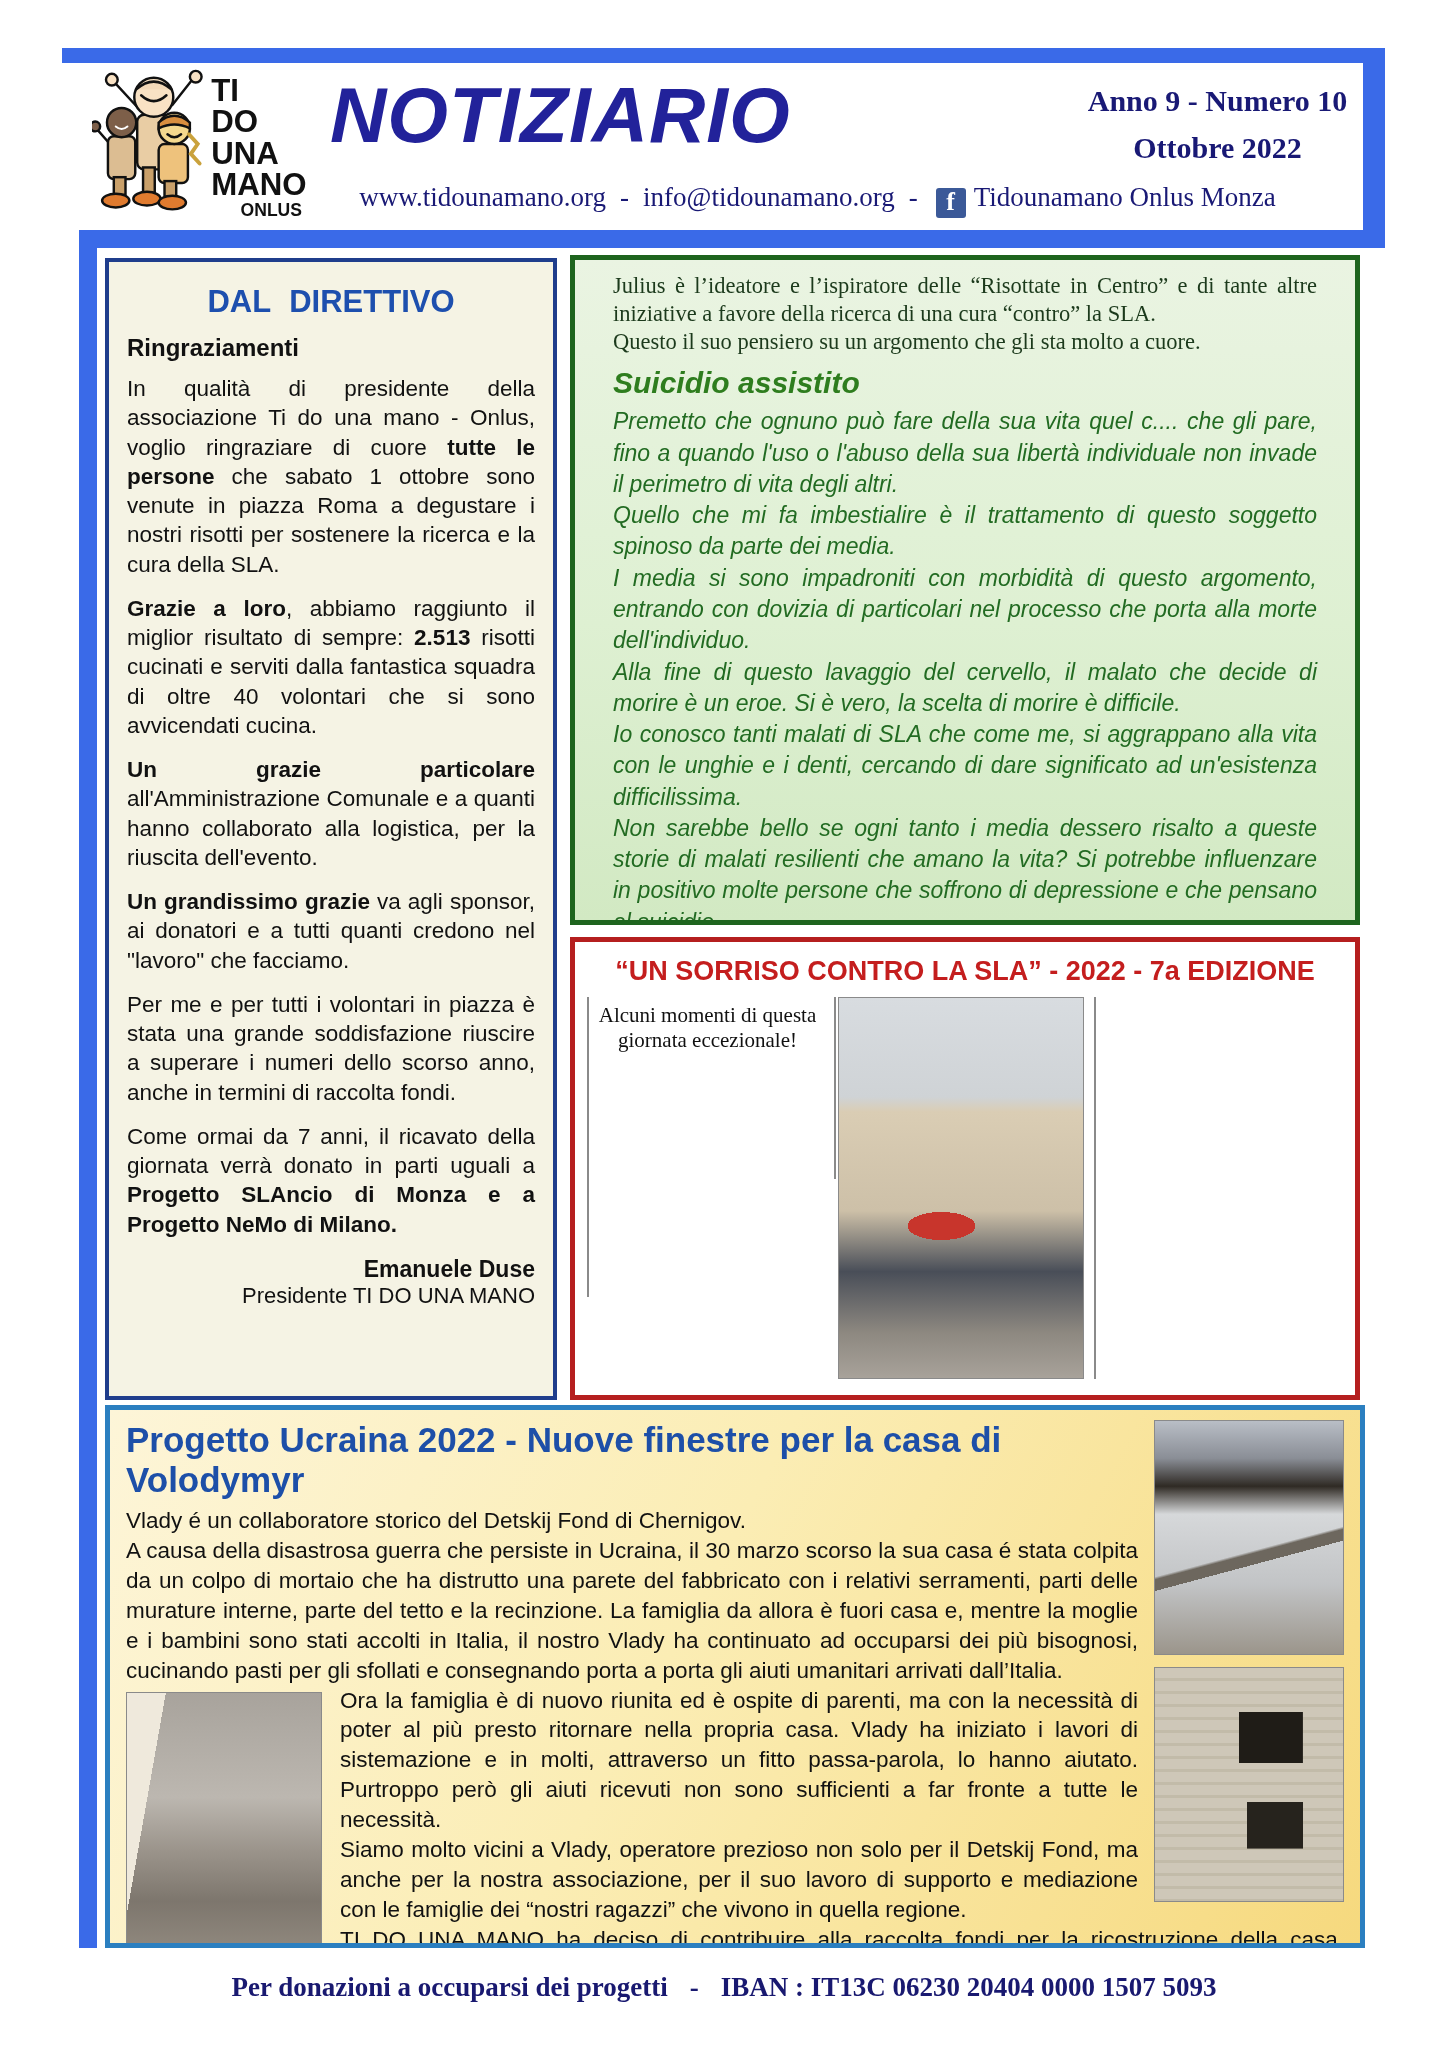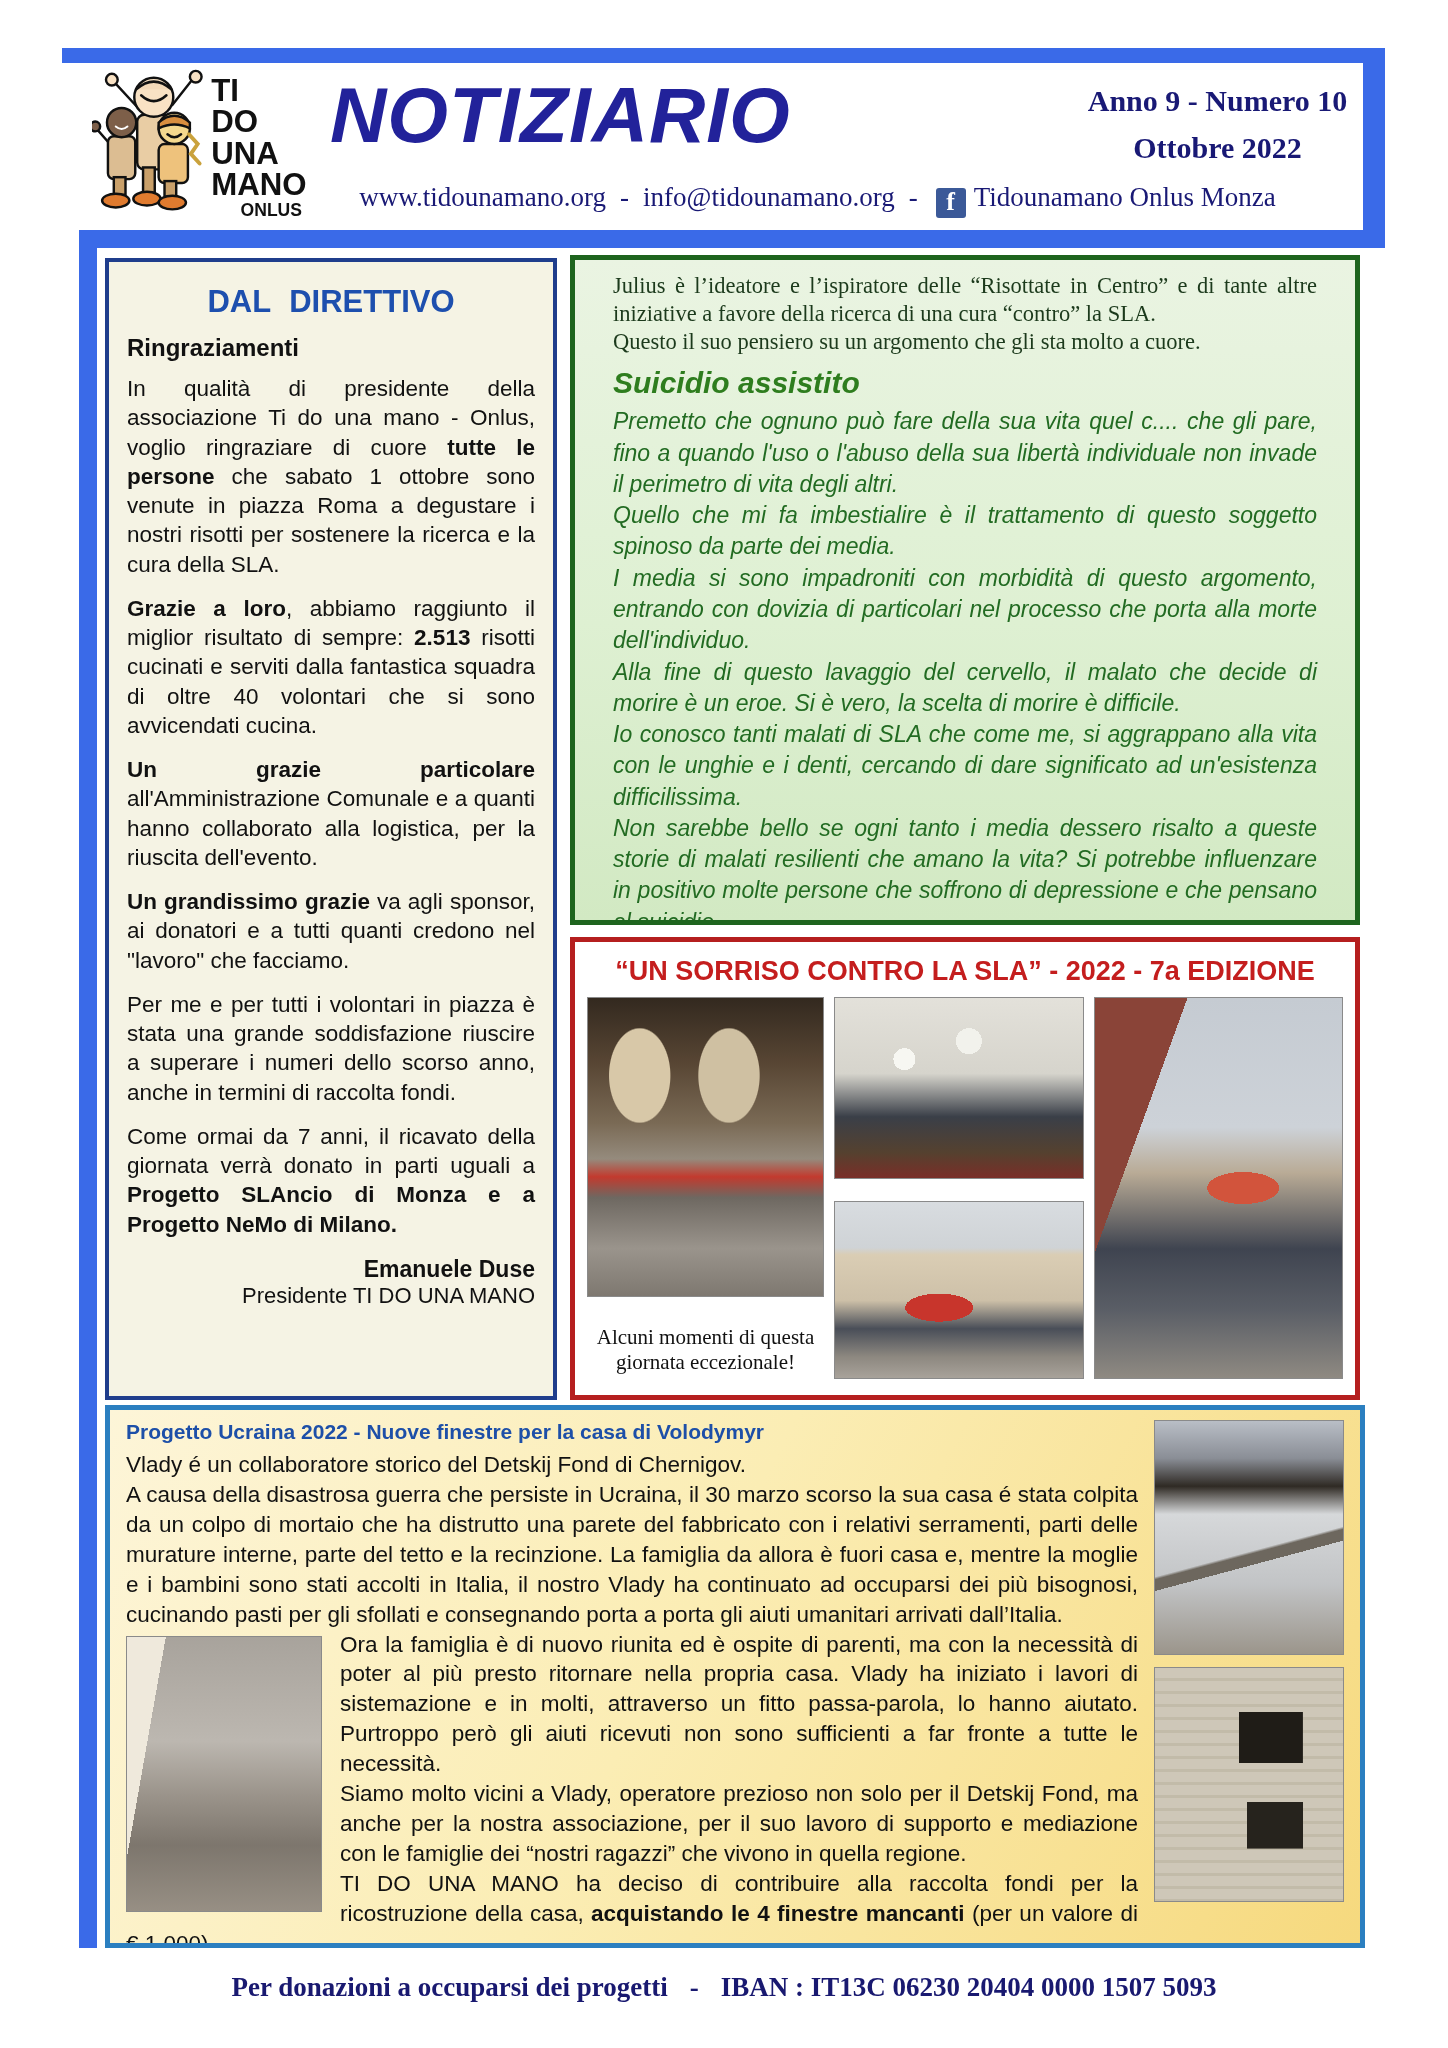--- a/index.html
+++ b/index.html
@@ -45,21 +45,21 @@
   .julius .intro{font-family:"Liberation Serif",serif;font-size:22.5px;line-height:1.25;
                  color:#1c3a1c;text-align:justify}
   .julius h3{font-style:italic;font-weight:bold;font-size:30px;color:#2e7d1e;margin:10px 0 6px}
   .julius .quote{font-style:italic;font-size:23px;line-height:1.36;color:#226b22;text-align:justify}
 
   
   .sorriso{left:570px;top:937px;width:790px;height:463px;background:#fff;
            border:5px solid #b51f1f;padding:8px 12px;overflow:hidden}
   .sorriso h3{text-align:center;color:#c41e1e;font-size:27px;font-weight:bold;margin:6px 0 10px}
   .photo-grid{display:flex;gap:10px;height:382px}
-  .pcol{display:flex;flex-direction:column;gap:22px}
+  .pcol{display:flex;flex-direction:row;gap:2px}
   .pcol1{width:237px}.pcol2{width:250px}.pcol3{flex:1}
   .caption{font-family:"Liberation Serif",serif;font-size:21px;text-align:center;
            line-height:1.2;padding-top:6px}
 
   
   .ph{border:1px solid #8a8a8a;background-color:#b8b2a8}
   .ph-arcade{height:300px;background:
     radial-gradient(ellipse 52px 80px at 22% 26%,#d8c8a8 0 58%,rgba(0,0,0,0) 60%),
     radial-gradient(ellipse 52px 80px at 60% 26%,#cfc0a2 0 58%,rgba(0,0,0,0) 60%),
     linear-gradient(180deg,#33291f 0%,#584634 22%,#7a6a55 42%,#958b7d 54%,#c23a2e 60%,#6e6861 67%,#9a948c 84%,#7e7870 100%)}
@@ -82,21 +82,21 @@
     linear-gradient(#26231d,#26231d) 70% 72%/30% 20% no-repeat,
     repeating-linear-gradient(180deg,#cec7b8 0 10px,#c2bba9 10px 13px)}
   .ph-interior{width:196px;height:276px;float:left;margin:6px 18px 4px 0;background:
     linear-gradient(100deg,#efe9dc 0 16%,rgba(0,0,0,0) 16%),
     linear-gradient(180deg,#a8a39c 0%,#bcb7b0 38%,#9a938a 58%,#7d766d 76%,#978f84 100%)}
 
   
   .ukraine{left:105px;top:1405px;width:1260px;height:543px;
            background:linear-gradient(118deg,#fdf5d8 0%,#fbedb4 45%,#f6d97e 100%);
            border:5px solid #2b7fc0;padding:8px 16px 8px 16px;overflow:hidden}
-  .ukraine h3{color:#1d4fa8;font-size:21px;font-weight:bold;margin:2px 0 6px}
+  .ukraine h3{color:#1d4fa8;font-size:35px;font-weight:bold;margin:2px 0 6px}
   .ukraine p{font-size:22.5px;line-height:1.33;text-align:justify}
   .uk-right{float:right;width:190px;margin:2px 0 6px 16px;display:flex;flex-direction:column;gap:12px}
 
   
   .footer{left:0;top:1972px;width:1448px;text-align:center;
           font-family:"Liberation Serif",serif;font-weight:bold;font-size:27px;color:#191970}
   .footer .sep{margin:0 22px}
 
   b{font-weight:bold}
 </style>

